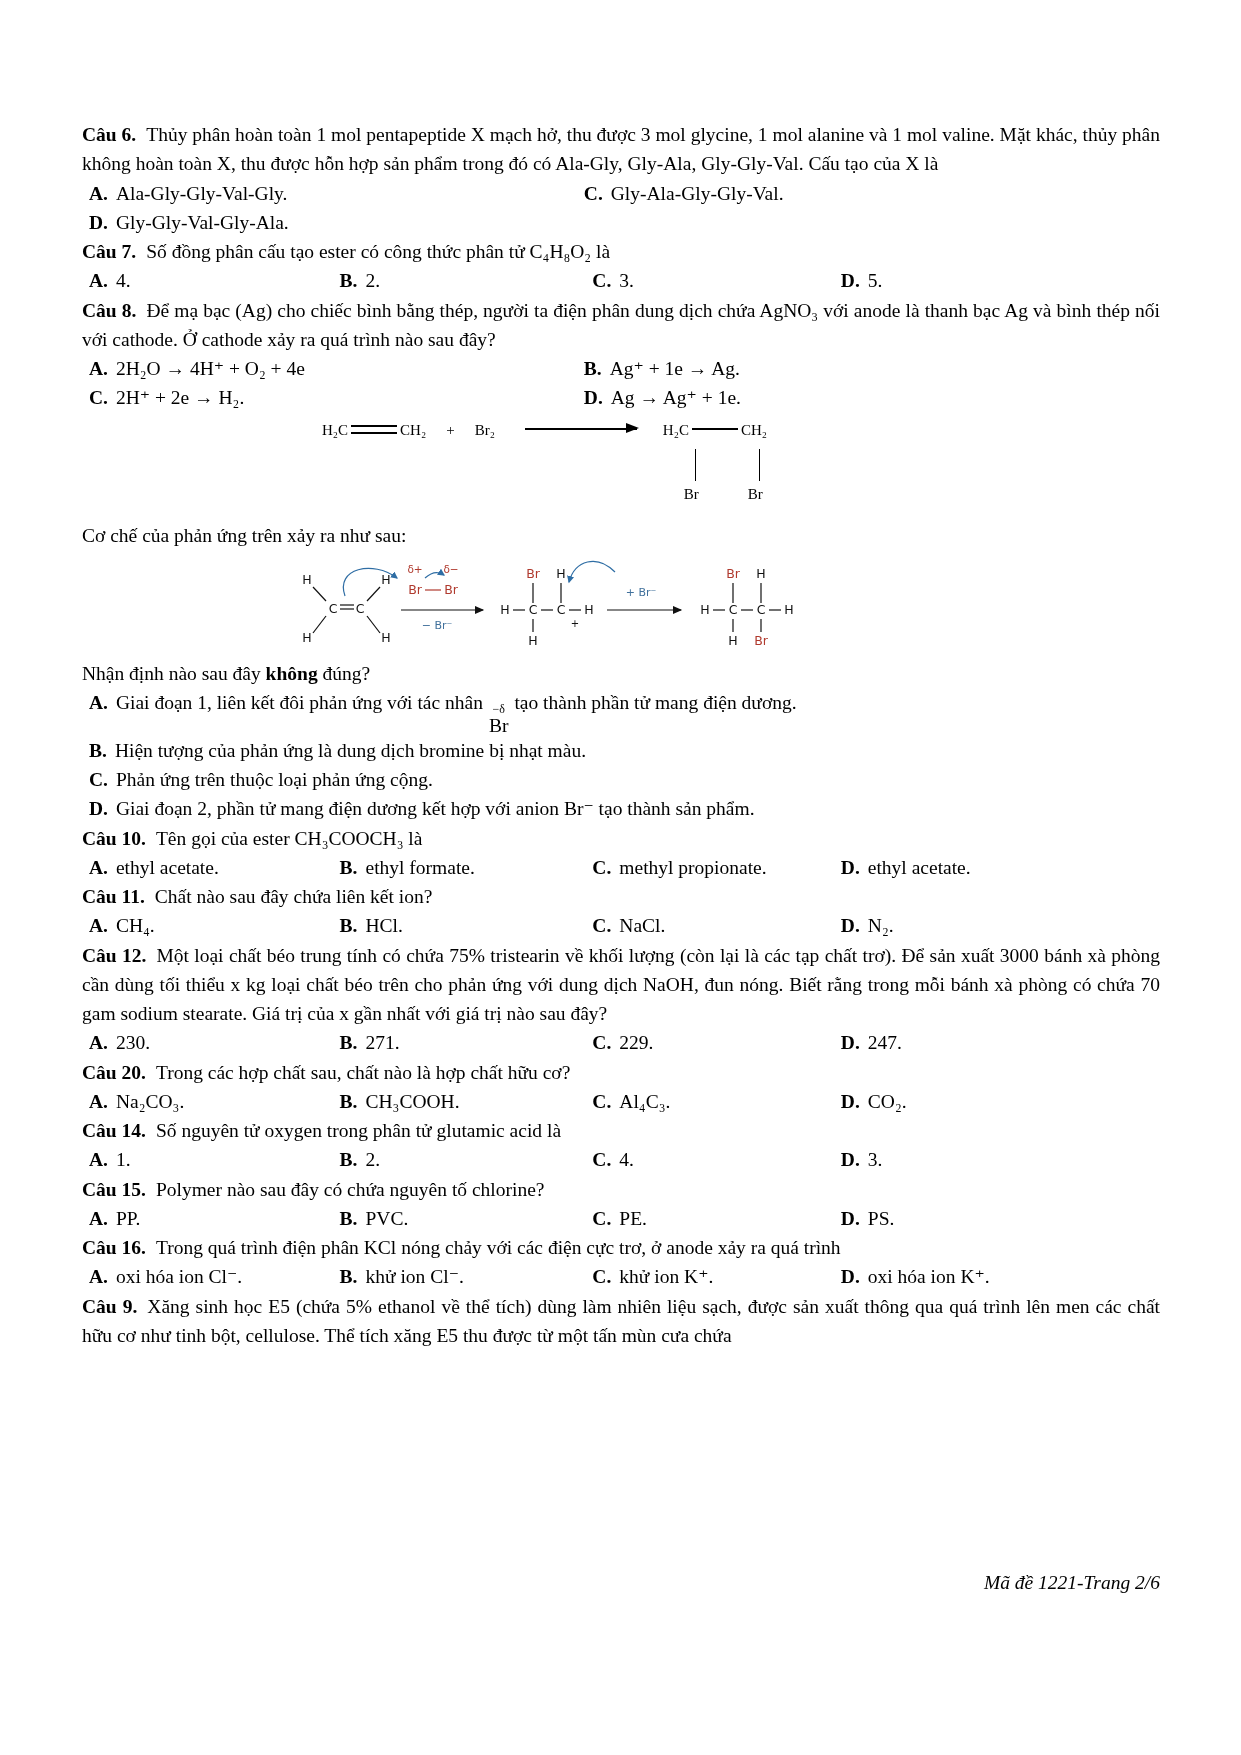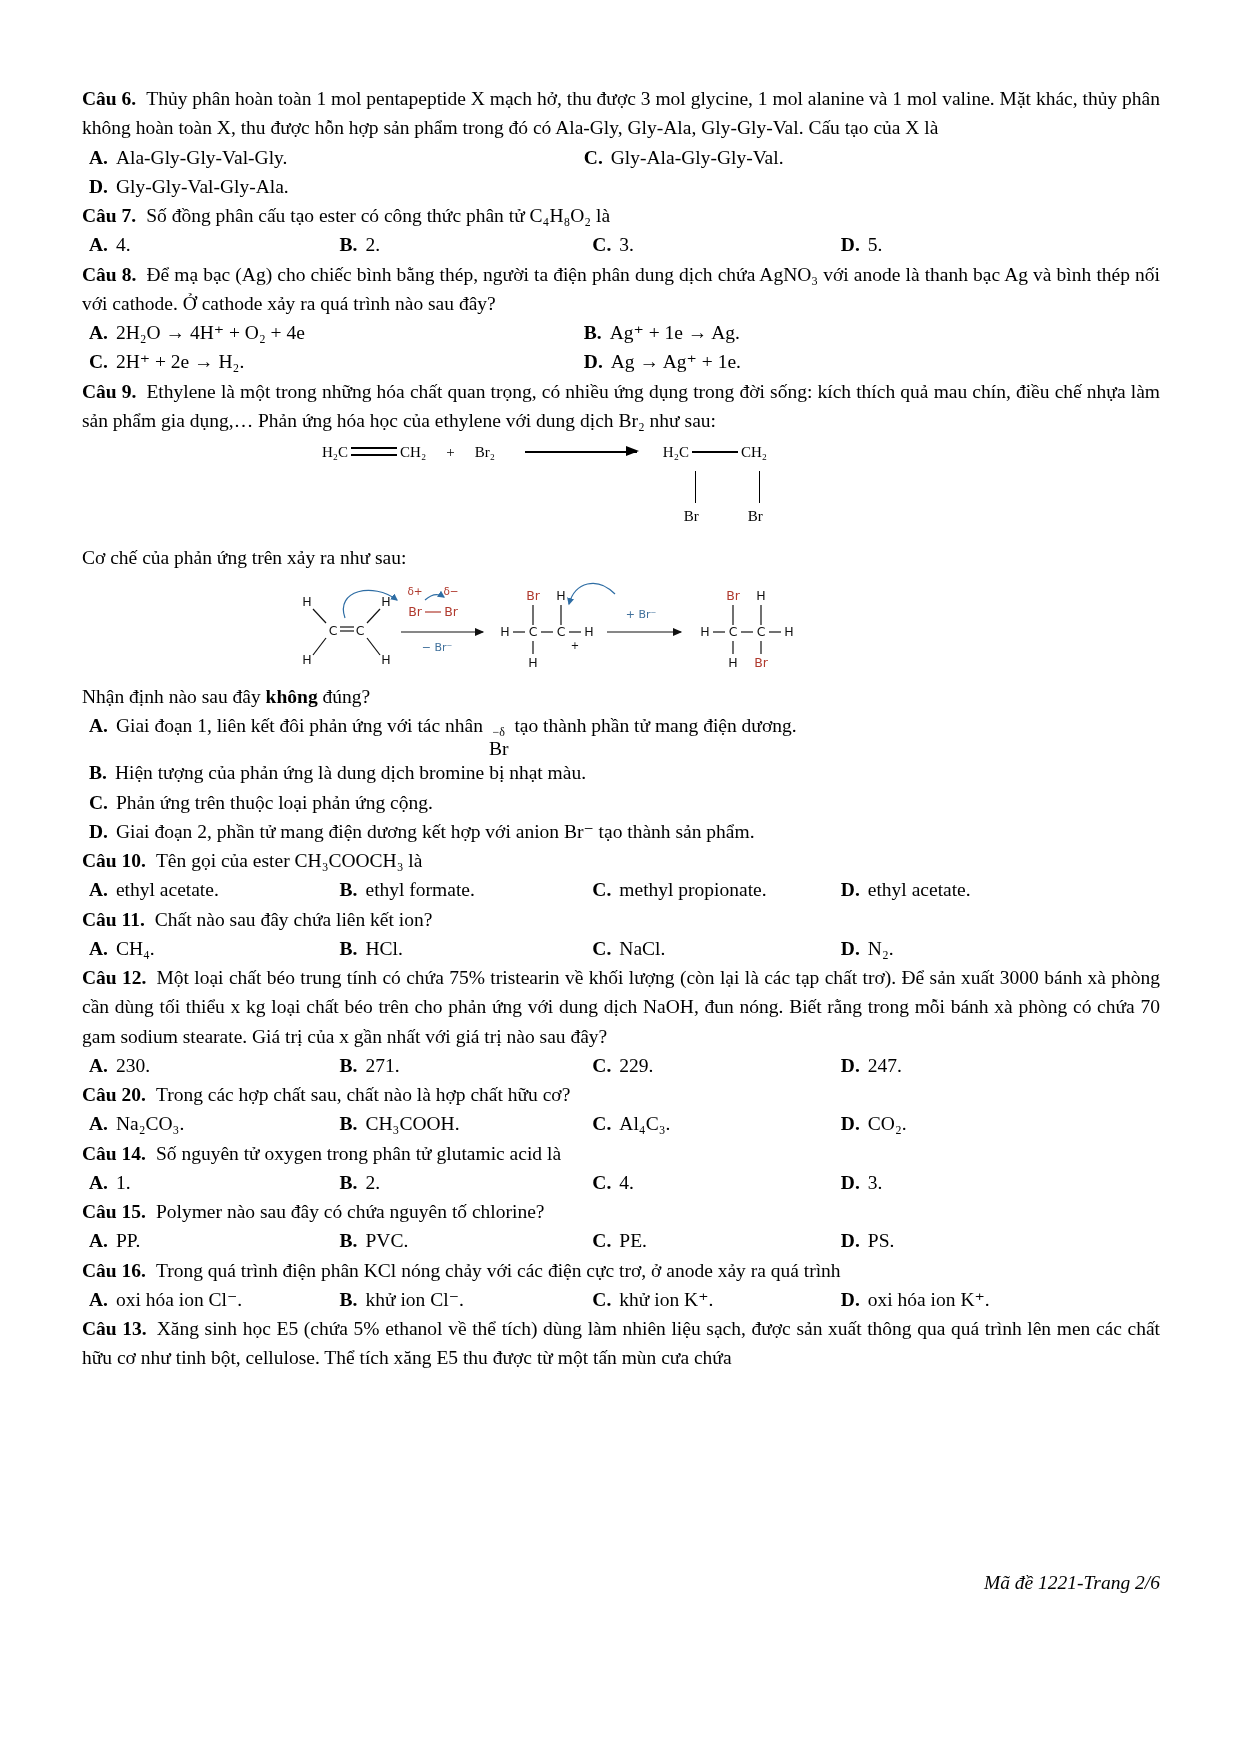--- a/index.html
+++ b/index.html
@@ -1,19 +1,19 @@
 <!DOCTYPE html>
 <html><head>
 <meta charset="utf-8">
 <style>
   *{margin:0;padding:0;box-sizing:border-box}
   html,body{background:#fff}
   body{width:1241px;height:1755px;position:relative;overflow:hidden;
        font-family:"Liberation Serif","DejaVu Serif",serif;font-size:19.5px;line-height:1.5;color:#000}
-  .page{position:relative;width:1241px;height:1755px;padding:84px 81px 0 82px}
+  .page{position:relative;width:1241px;height:1755px;padding:120px 81px 0 82px}
   .qb{text-align:justify}
   .ql{margin-right:10px}
   .opts{display:grid;padding-left:7px}
   .c4{grid-template-columns:23.4% 23.6% 23.2% auto}
   .c2{grid-template-columns:46.2% auto}
   .c1{grid-template-columns:100%}
   .opt b{margin-right:8px}
   
   .equation{margin:6px 0 2px 240px;height:100px;white-space:nowrap;font-size:15px}
   .dbond{display:inline-block;width:46px;height:9px;border-top:2px solid #000;border-bottom:2px solid #000;vertical-align:middle;margin:0 3px 4px}
@@ -69,21 +69,20 @@
     <p class="qb"><b class="ql">Câu 8.</b><span>Để mạ bạc (Ag) cho chiếc bình bằng thép, người ta điện phân dung dịch chứa AgNO₃ với anode là thanh bạc Ag và bình thép nối với cathode. Ở cathode xảy ra quá trình nào sau đây?</span></p>
     <div class="opts c2">
       <span class="opt"><b>A.</b><span>2H₂O → 4H⁺ + O₂ + 4e</span></span>
       <span class="opt"><b>B.</b><span>Ag⁺ + 1e → Ag.</span></span>
       <span class="opt"><b>C.</b><span>2H⁺ + 2e → H₂.</span></span>
       <span class="opt"><b>D.</b><span>Ag → Ag⁺ + 1e.</span></span>
     </div>
   </section>
 
   <section>
-    <p class="qb"><b class="ql">Câu 9.</b><span>Ethylene là một trong những hóa chất quan trọng, có nhiều ứng dụng trong đời sống: kích thích quả mau chín, điều chế nhựa làm sản phẩm gia dụng,… Phản ứng hóa học của ethylene với dung dịch Br₂ như sau:</span></p>
 
     <div class="equation">
       <span>H₂C</span><span class="dbond"></span><span>CH₂</span><span class="eq-plus">+</span><span>Br₂</span><span class="rarrow"></span><span class="prod"><span>H₂C</span><span class="sbond"></span><span>CH₂</span><span class="vbond vb-l"></span><span class="vbond vb-r"></span><span class="eq-br br-l">Br</span><span class="eq-br br-r">Br</span></span>
     </div>
 
     <p>Cơ chế của phản ứng trên xảy ra như sau:</p>
 
     <div class="mech">
       <svg width="560" height="95" viewBox="0 0 560 95">
         <defs>
@@ -237,17 +236,17 @@
     <p class="qb"><b class="ql">Câu 16.</b><span>Trong quá trình điện phân KCl nóng chảy với các điện cực trơ, ở anode xảy ra quá trình</span></p>
     <div class="opts c4">
       <span class="opt"><b>A.</b><span>oxi hóa ion Cl⁻.</span></span>
       <span class="opt"><b>B.</b><span>khử ion Cl⁻.</span></span>
       <span class="opt"><b>C.</b><span>khử ion K⁺.</span></span>
       <span class="opt"><b>D.</b><span>oxi hóa ion K⁺.</span></span>
     </div>
   </section>
 
   <section>
-    <p class="qb"><b class="ql">Câu 13.</b><span>Xăng sinh học E5 (chứa 5% ethanol về thể tích) dùng làm nhiên liệu sạch, được sản xuất thông qua quá trình lên men các chất hữu cơ như tinh bột, cellulose. Thể tích xăng E5 thu được từ một tấn mùn cưa chứa</span></p>
+    <p class="qb"><b class="ql">Câu 9.</b><span>Xăng sinh học E5 (chứa 5% ethanol về thể tích) dùng làm nhiên liệu sạch, được sản xuất thông qua quá trình lên men các chất hữu cơ như tinh bột, cellulose. Thể tích xăng E5 thu được từ một tấn mùn cưa chứa</span></p>
   </section>
 
   <div class="footer">Mã đề 1221-Trang 2/6</div>
 </div>
 
 </body></html>

